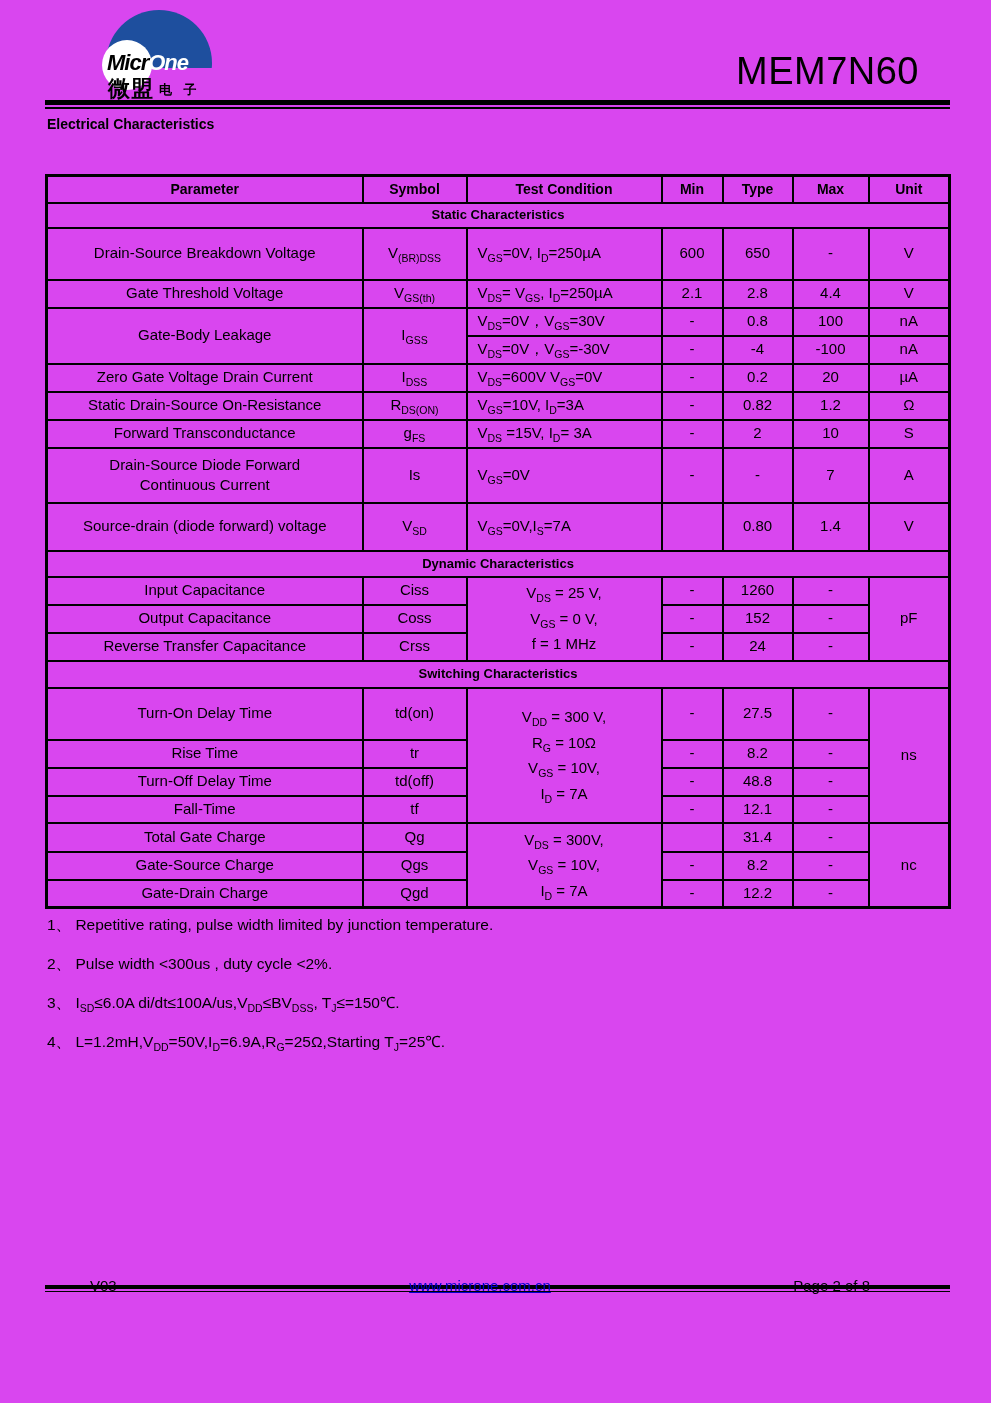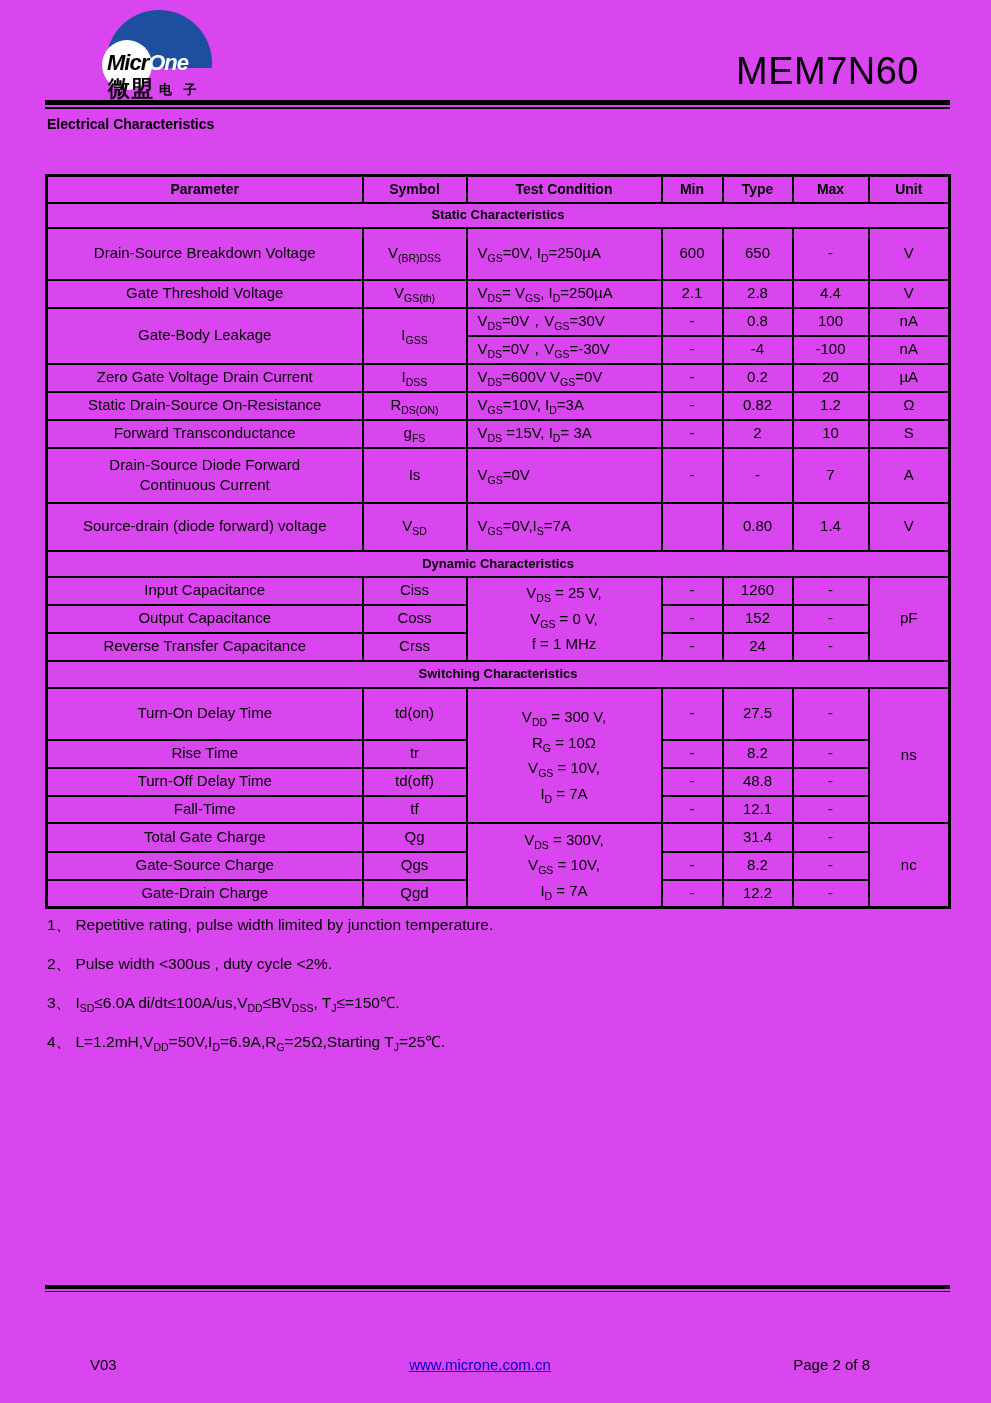--- a/index.html
+++ b/index.html
@@ -50,21 +50,21 @@
 
   
   .notes{position:absolute;left:47px;top:914px;width:860px;font-size:15.5px;}
   .note{margin-bottom:18px;line-height:21px;}
   .note sub{font-size:10.5px;line-height:0;}
 
   
   .footer-rule{position:absolute;left:45px;top:1285px;width:905px;}
   .footer-rule .thick{height:4px;background:#000;}
   .footer-rule .thin{height:1px;background:#000;margin-top:2px;}
-  .footer-row{position:absolute;left:45px;top:1356px;width:905px;display:flex;align-items:baseline;font-size:15px;}
+  .footer-row{position:absolute;left:45px;top:1277px;width:905px;display:flex;align-items:baseline;font-size:15px;}
   .footer-left{flex:1;text-align:left;padding-left:45px;}
   .footer-center{flex:1;text-align:center;}
   .footer-right{flex:1;text-align:right;padding-right:80px;}
   .site-link{color:var(--link-blue);text-decoration:underline;cursor:pointer;}
 </style>
 </head>
 <body>
 
 <div class="page">
 

